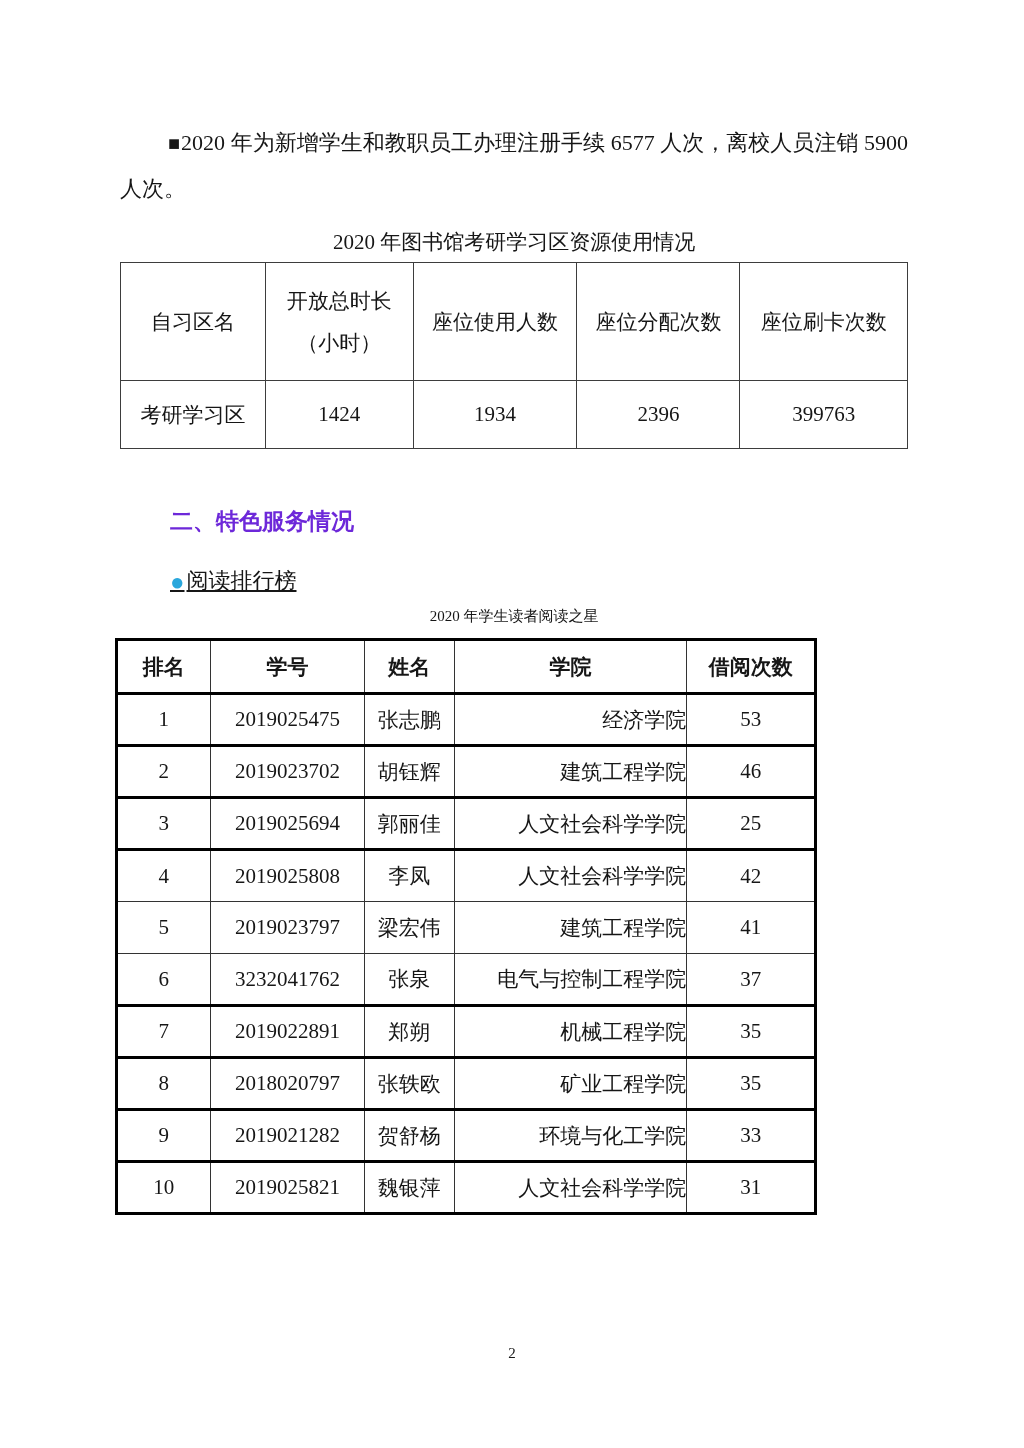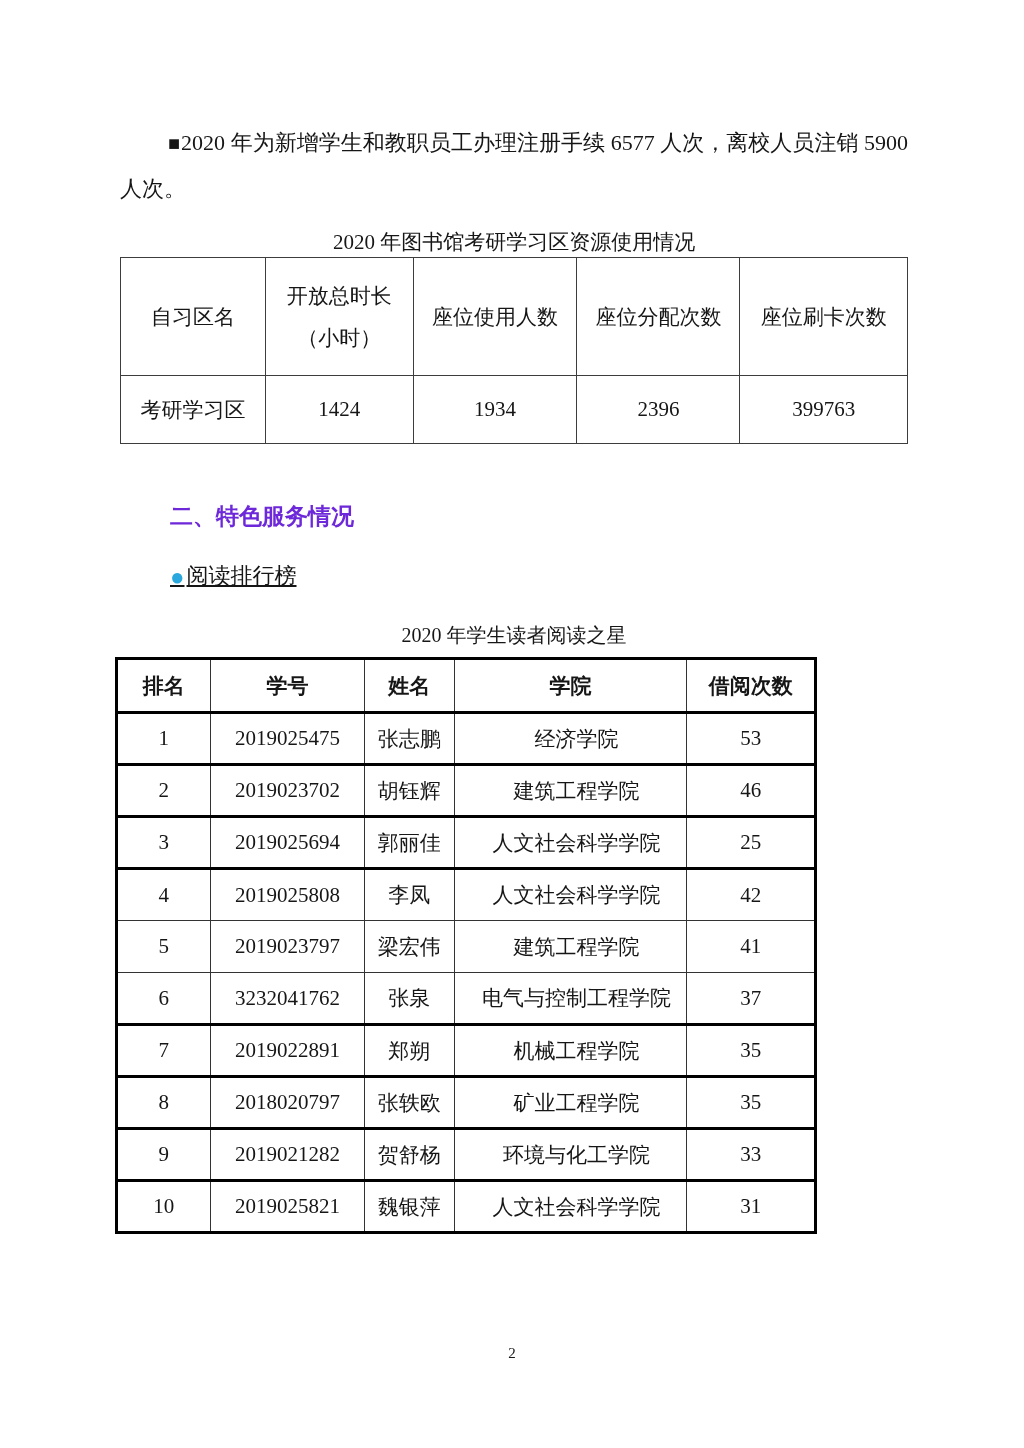--- a/index.html
+++ b/index.html
@@ -27,21 +27,21 @@
     text-indent: 48px;
   }
   .square-bullet { margin-right: 1px; font-size: 20px; }
   .t1-title {
     margin-top: 16px;
     text-align: center;
     font-size: 21px;
     line-height: 30px;
   }
   table { border-collapse: collapse; width: 100%; table-layout: fixed; }
-  .t1 { }
+  .t1 { margin-top: 5px; }
   .t1 td {
     border: 1px solid #3d3d3d;
     text-align: center;
     vertical-align: middle;
     font-size: 21px;
   }
   .t1 tr.head td { height: 118px; }
   .t1 tr.data td { height: 68px; }
   .two-line span { display: block; line-height: 42px; }
   .section-heading {
@@ -54,40 +54,40 @@
   }
   .bullet-line {
     margin-top: 28px;
     margin-left: 50px;
     font-size: 22px;
     line-height: 32px;
     text-decoration: underline;
   }
   .round-bullet { font-size: 24px; margin-right: 2px; vertical-align: -2px; }
   .t2-title {
-    margin-top: 27px;
-    text-align: center;
-    font-size: 20px;
+    margin-top: 3px;
+    text-align: center;
+    font-size: 15px;
     line-height: 30px;
   }
   .t2 { margin-top: 7px; border: 3px solid #000; width: 702px; margin-left: -5px; }
   .t2 td {
     border: 1px solid #333;
     text-align: center;
     vertical-align: middle;
     font-size: 21px;
     height: 52px;
     overflow: hidden;
   }
   .t2 tr.head td {
     font-weight: bold;
     height: 54px;
     border-bottom: 2px solid #000;
   }
-  .t2 td.col-college { text-align: center; padding-left: 12px; }
+  .t2 td.col-college { text-align: right; padding-left: 12px; }
   .t2 tr.thick td { border-top: 3px solid #000; border-bottom: 3px solid #000; }
   .page-number {
     position: absolute;
     left: 0; right: 0; bottom: 86px;
     text-align: center;
     font-size: 15px;
   }
 </style>
 </head>
 <body>

